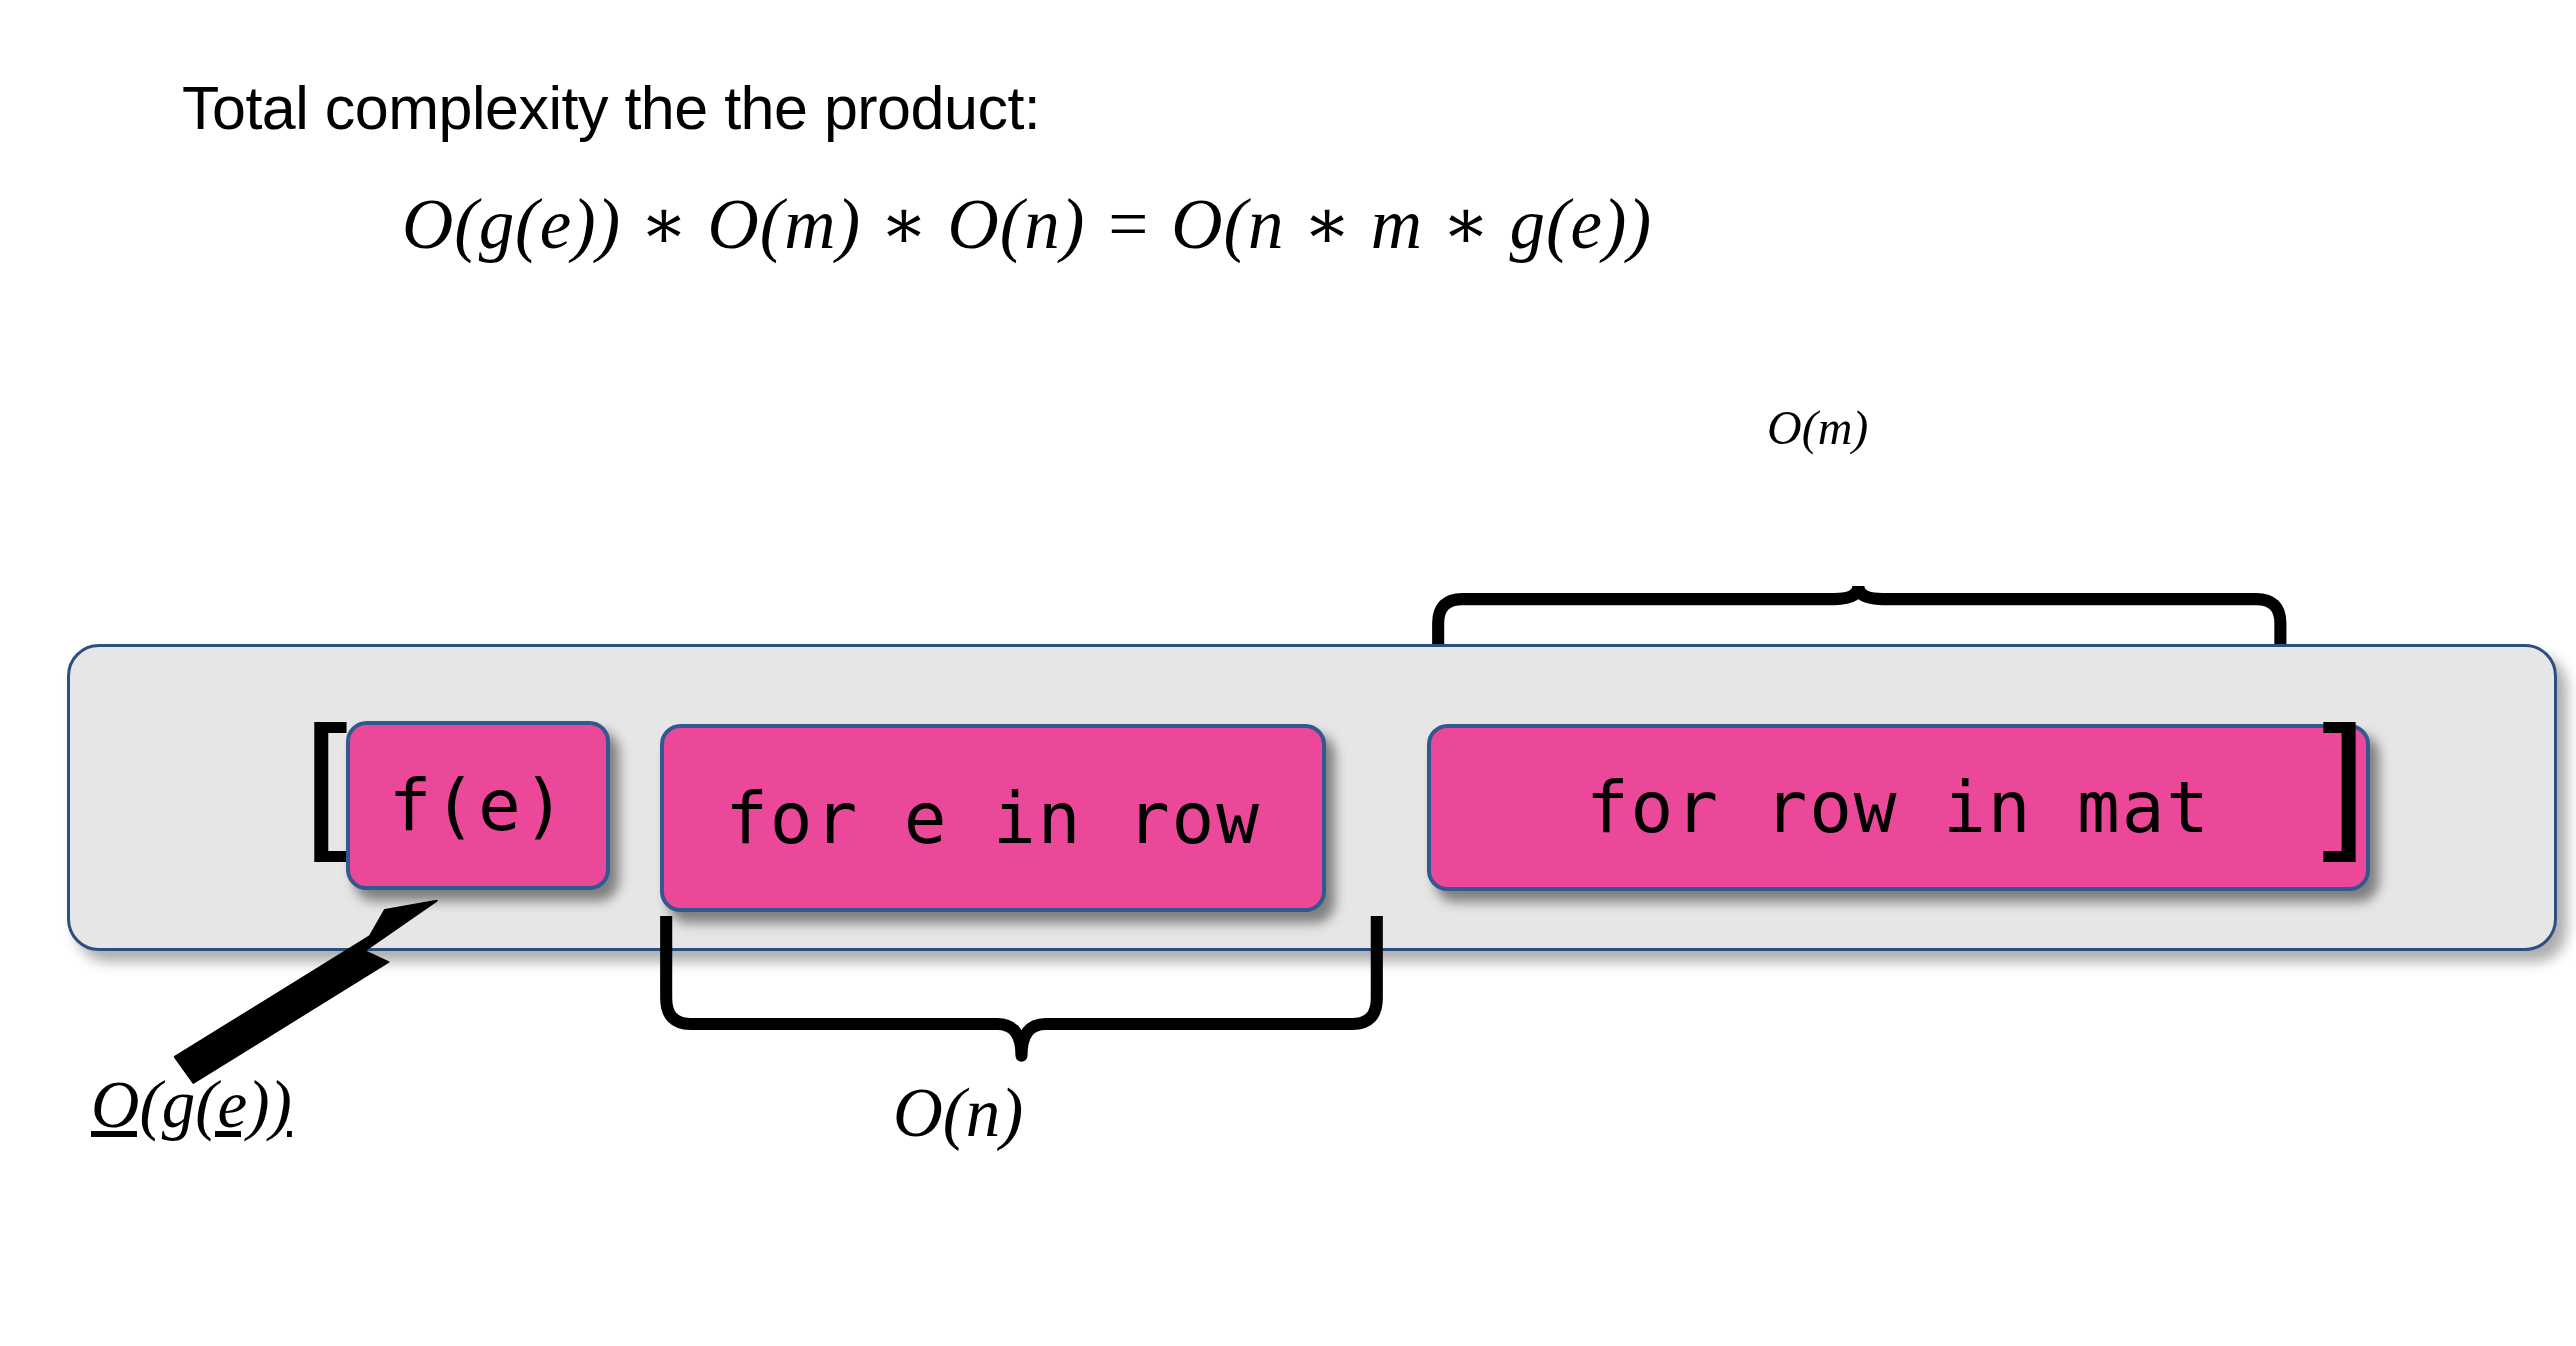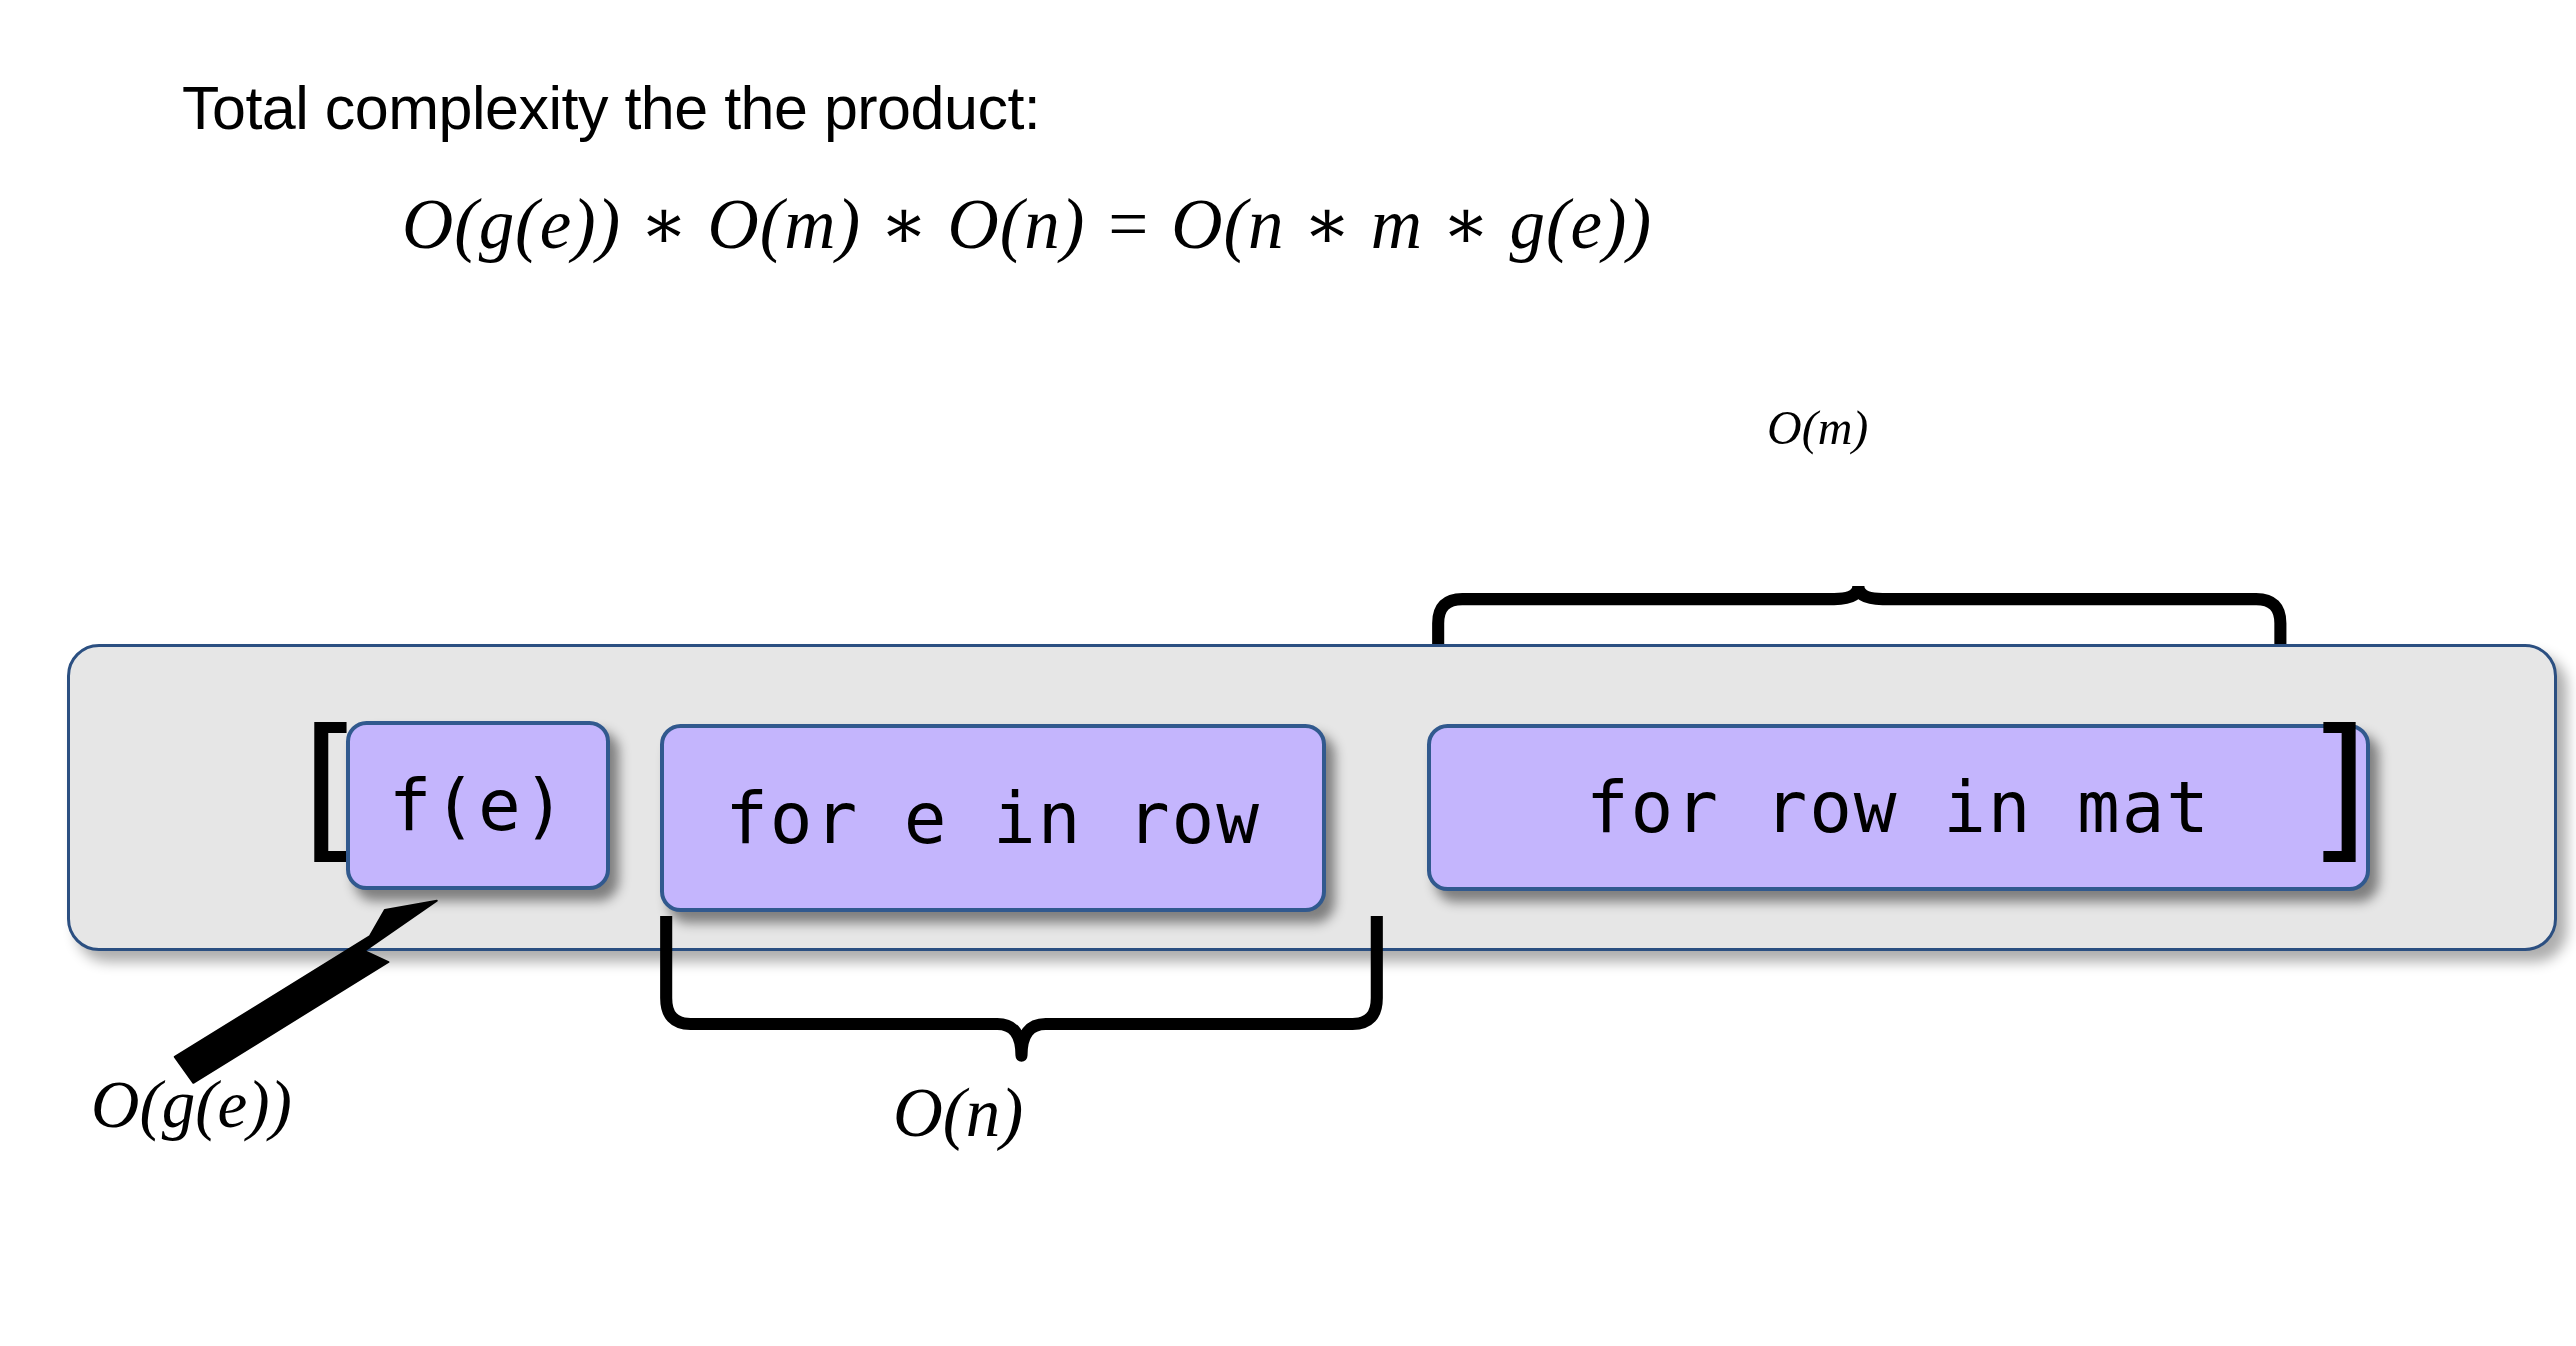--- a/index.html
+++ b/index.html
@@ -66,21 +66,21 @@
     color: #000;
     font-weight: 500;
   }
   #bracket-open  { left: 279px;  top: 709px; }
   #bracket-close { left: 2297px; top: 709px; }
 
   
   .code-box {
     position: absolute;
     box-sizing: border-box;
-    background: #c4b5fd;
+    background: #ec4899;
     border: 4.6px solid #31598e;
     border-radius: 20.5px;
     box-shadow: 8.4px 10.2px 12px rgba(0,0,0,0.45);
     display: flex;
     align-items: center;
     justify-content: center;
   }
   .code-box span {
     font-family: "DejaVu Sans Mono", "Liberation Mono", monospace;
     font-size: 71px;
@@ -126,20 +126,21 @@
   #caption-line1 {
     font-size: 61px;
     line-height: 1.02;
     white-space: nowrap;
   }
   #caption-line2 {
     font-size: 67px;
     line-height: 1.05;
     margin-top: 3.7px;
     white-space: nowrap;
+    text-decoration: underline;
   }
 </style>
 </head>
 <body>
 
 <div class="abs" id="slide-heading">Total complexity the the product:</div>
 
 <div class="abs math" id="total-formula">O(g(e)) ∗ O(m) ∗ O(n) = O(n ∗ m ∗ g(e))</div>
 
 <svg id="brace-m-svg" class="brace-svg" width="911" height="121" viewBox="0 0 980 130">

